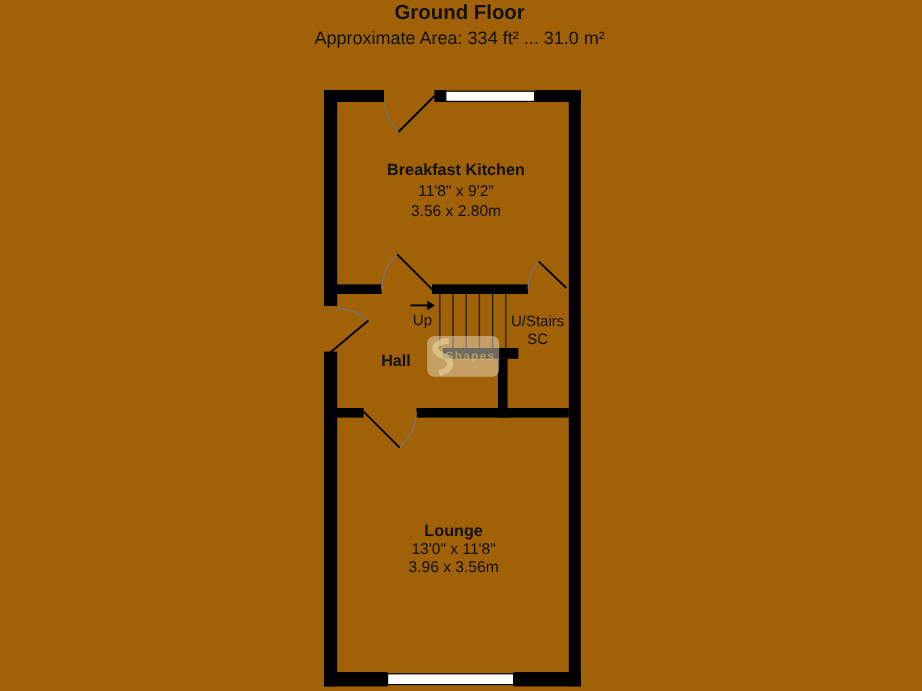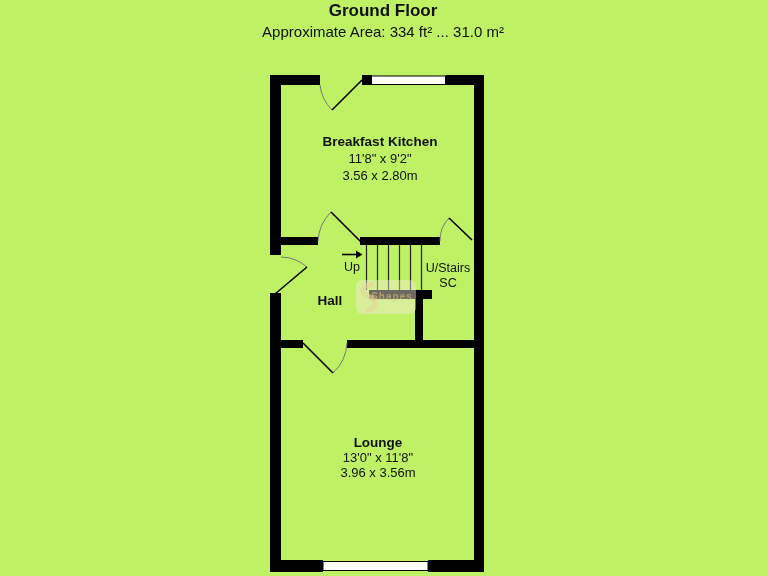--- a/index.html
+++ b/index.html
@@ -1,19 +1,19 @@
 <!DOCTYPE html>
 <html><head>
 <meta charset="utf-8">
 <style>
   html,body{margin:0;padding:0;background:#ffffff;}
   .stage{
     position:relative;
     width:768px;height:576px;
-    background:#bef264;
+    background:#a16207;
     font-family:"Liberation Sans",sans-serif;
     overflow:hidden;
   }
   svg{position:absolute;left:0;top:0;}
   .t-title{font-size:17px;font-weight:bold;fill:#111;text-anchor:middle;}
   .t-sub{font-size:15px;fill:#111;text-anchor:middle;}
   .t-room{font-size:13.5px;font-weight:bold;fill:#111;text-anchor:middle;}
   .t-dim{font-size:13px;fill:#111;text-anchor:middle;}
   .t-small{font-size:12.5px;fill:#111;text-anchor:middle;}
   .wall{fill:#000;stroke:none;}

